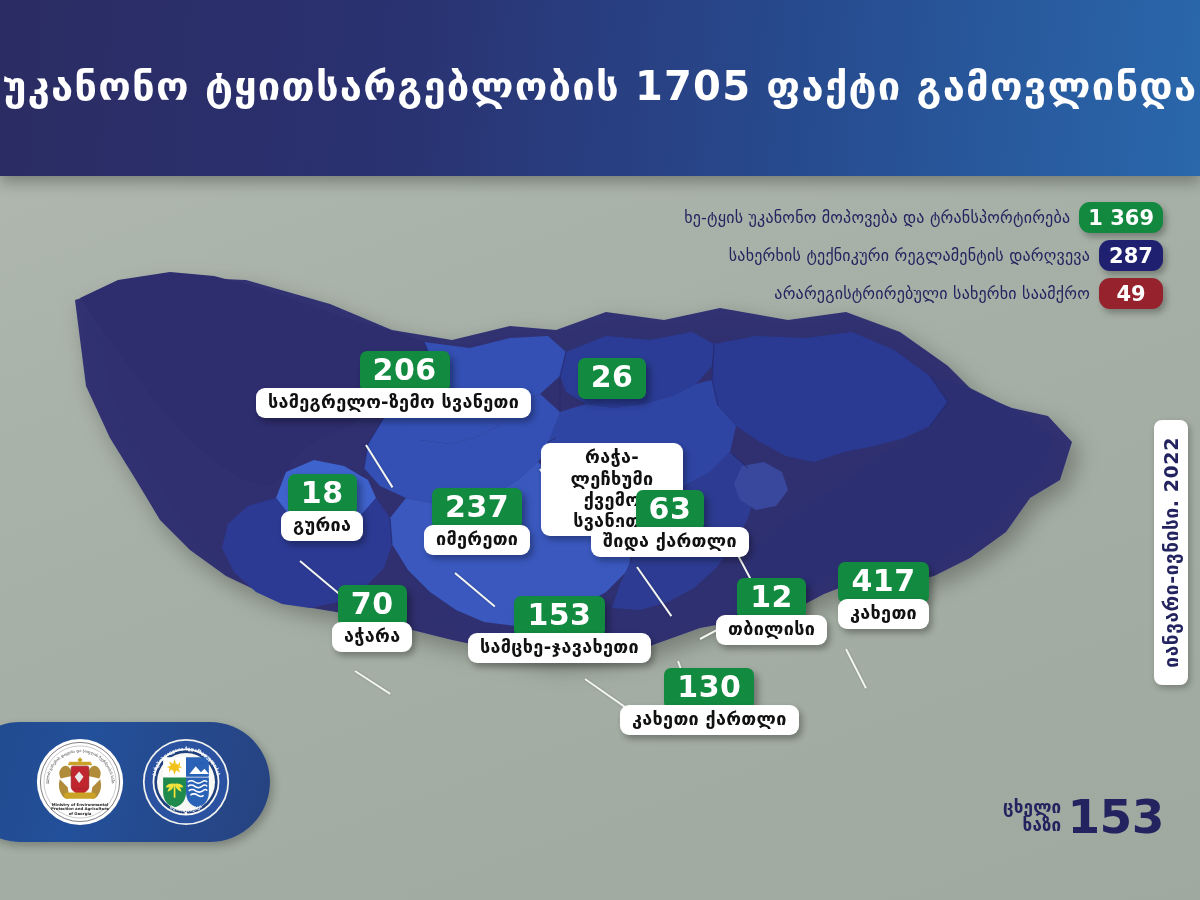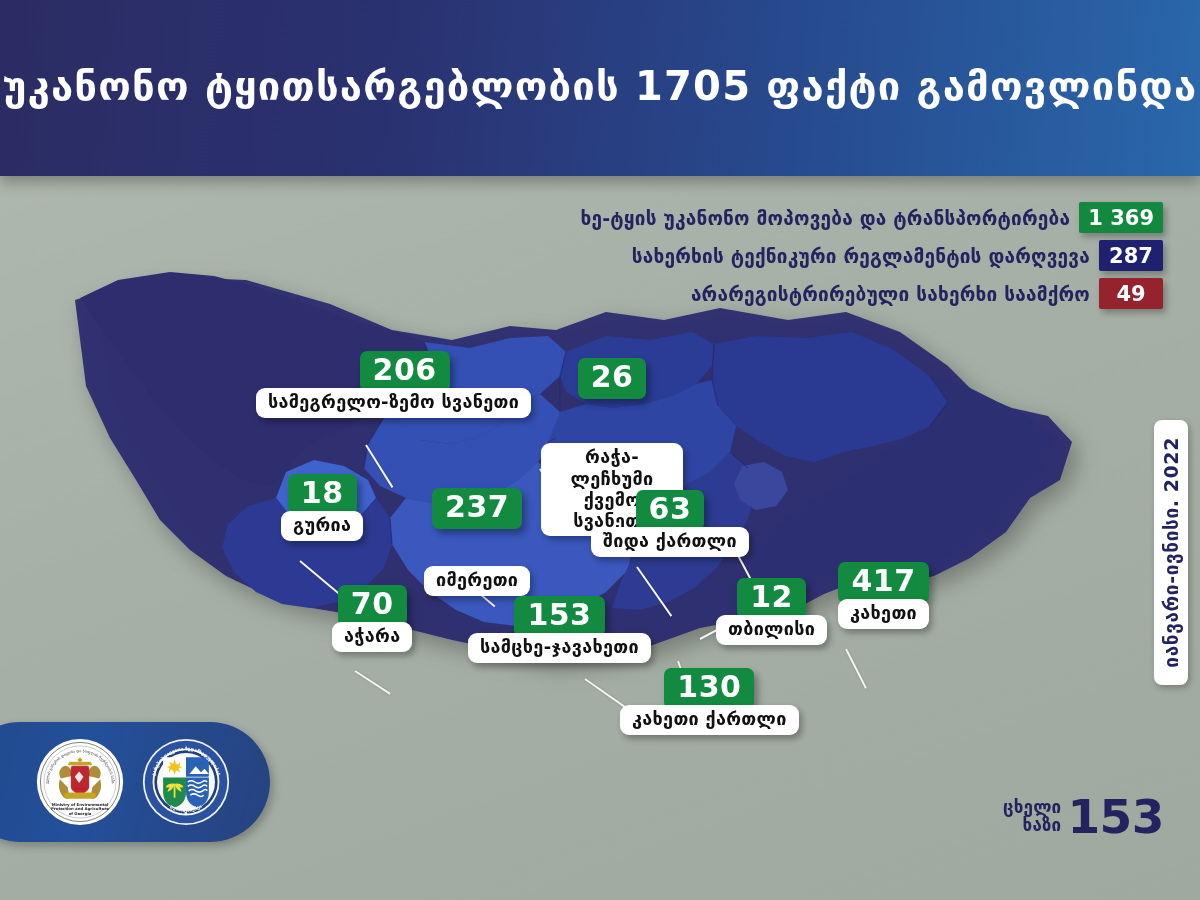--- a/index.html
+++ b/index.html
@@ -38,29 +38,29 @@
   
   .legend {
     position: absolute; right: 37px; top: 202px;
     z-index: 28;
     display: flex; flex-direction: column; gap: 7px;
     align-items: flex-end;
   }
   .legend-row { display: flex; align-items: center; gap: 9px; }
   .legend-label {
     color: #23245f;
-    font-size: 19px;
-    font-weight: 700;
+    font-size: 16px;
+    font-weight: 400;
     letter-spacing: 0.2px;
     text-align: left;
     white-space: nowrap;
   }
   .legend-badge {
     min-width: 64px; height: 31px;
-    border-radius: 2px;
+    border-radius: 11px;
     display: flex; align-items: center; justify-content: center;
     color: #ffffff; font-size: 21px; font-weight: 700;
     padding: 0 9px;
     box-shadow: 3px 4px 6px rgba(0,0,0,0.28);
   }
   .lb-green { background: #13883f; }
   .lb-navy  { background: #1f2170; }
   .lb-red   { background: #95222d; }
 
   
@@ -275,21 +275,21 @@
       <span>რაჭა-ლეჩხუმი</span><br>
       <span>ქვემო სვანეთი</span>
     </span>
   </div>
 
   <div class="callout c-center" style="left:281px; top:474px;">
     <span class="num-badge">18</span>
     <span class="name-plate plate-gap">გურია</span>
   </div>
 
-  <div class="callout c-center" style="left:424px; top:488px;gap:41px;">
+  <div class="callout c-center" style="left:424px; top:488px;">
     <span class="num-badge">237</span>
     <span class="name-plate plate-gap">იმერეთი</span>
   </div>
 
   <div class="callout c-center" style="left:591px; top:490px;">
     <span class="num-badge">63</span>
     <span class="name-plate plate-gap">შიდა ქართლი</span>
   </div>
 
 

